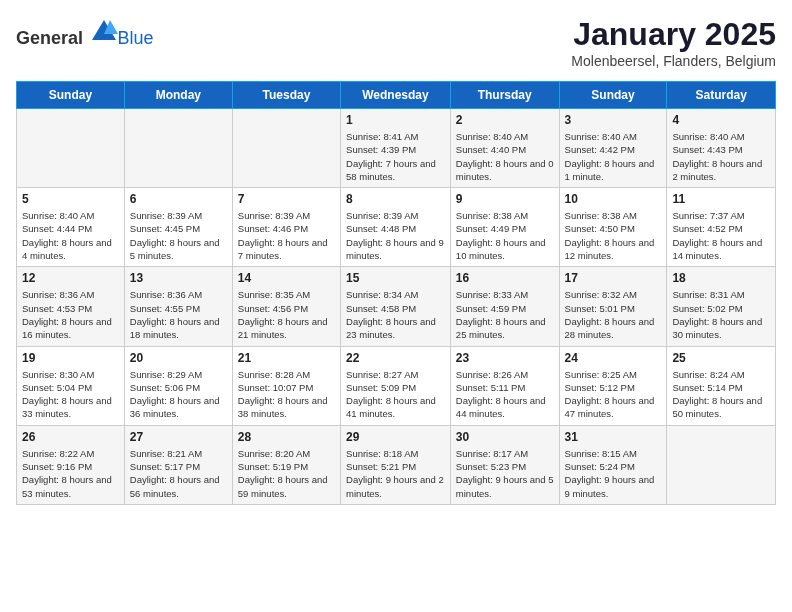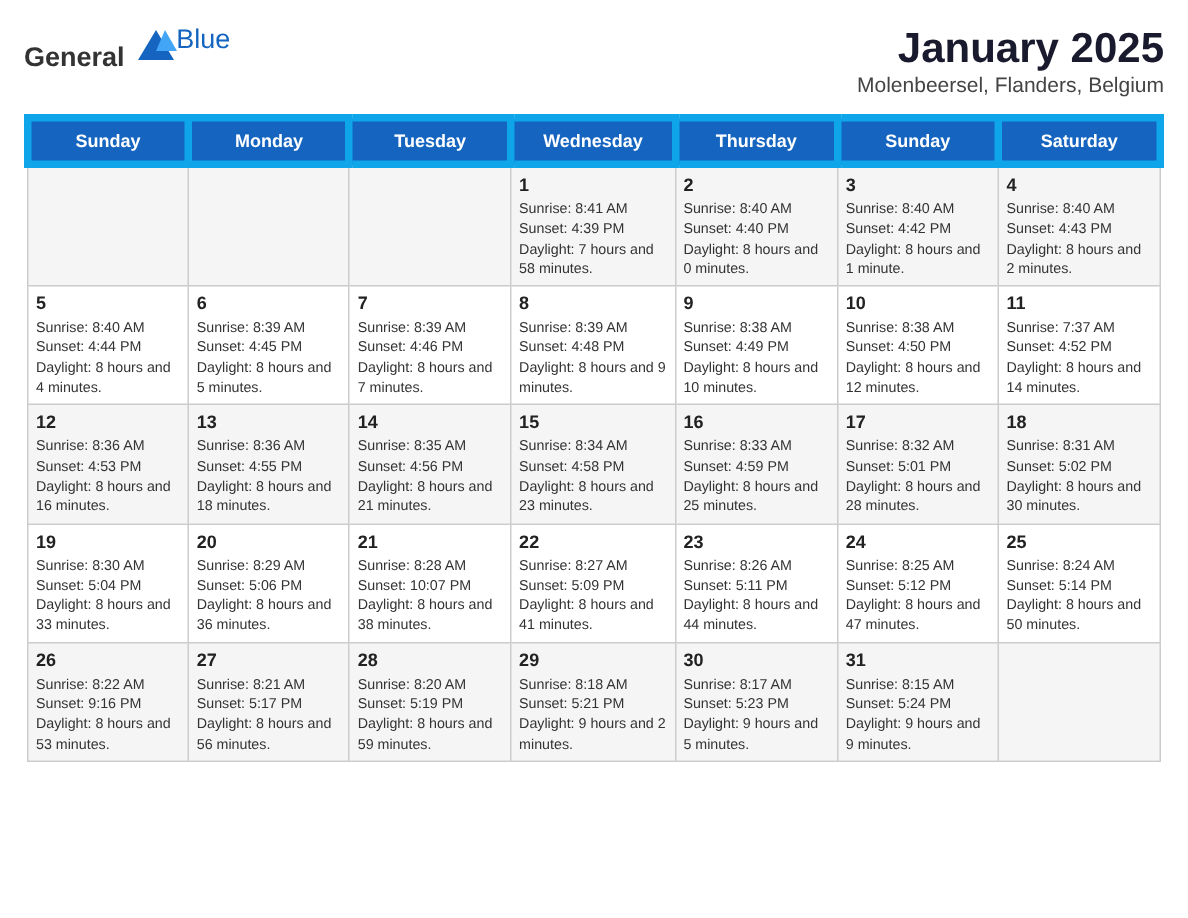--- a/index.html
+++ b/index.html
@@ -11,63 +11,63 @@
       padding: 16px;
     }
     .header-area {
       display: flex;
       justify-content: space-between;
       align-items: flex-start;
       margin-bottom: 12px;
     }
     .logo {
       display: flex;
-      align-items: flex-start;
+      align-items: flex-end;
     }
     .logo-text-general {
       font-size: 18px;
       font-weight: bold;
       color: #333;
     }
     .logo-text-blue {
       font-size: 18px;
       font-weight: normal;
       color: #1565c0;
     }
     .logo-icon {
       width: 28px;
       height: 28px;
       margin-left: 2px;
     }
     .title-area {
       text-align: right;
     }
     .calendar-title {
-      font-size: 28px;
+      font-size: 32px;
       font-weight: bold;
       color: #1a1a2e;
       margin-left: 24px;
     }
     .calendar-subtitle {
       font-size: 14px;
       color: #444;
     }
     table {
       width: 100%;
       border-collapse: collapse;
       font-size: 10px;
     }
     .day-header {
       background-color: #1565c0;
       color: #fff;
       text-align: center;
       padding: 6px 4px;
       font-size: 12px;
       font-weight: bold;
-      border: 5px solid #0ea5e9;
+      border: 1px solid #0ea5e9;
     }
     td {
       border: 1px solid #ccc;
       vertical-align: top;
       padding: 4px 5px;
       width: 113px;
       min-height: 80px;
     }
     .day-number {
       font-size: 12px;

